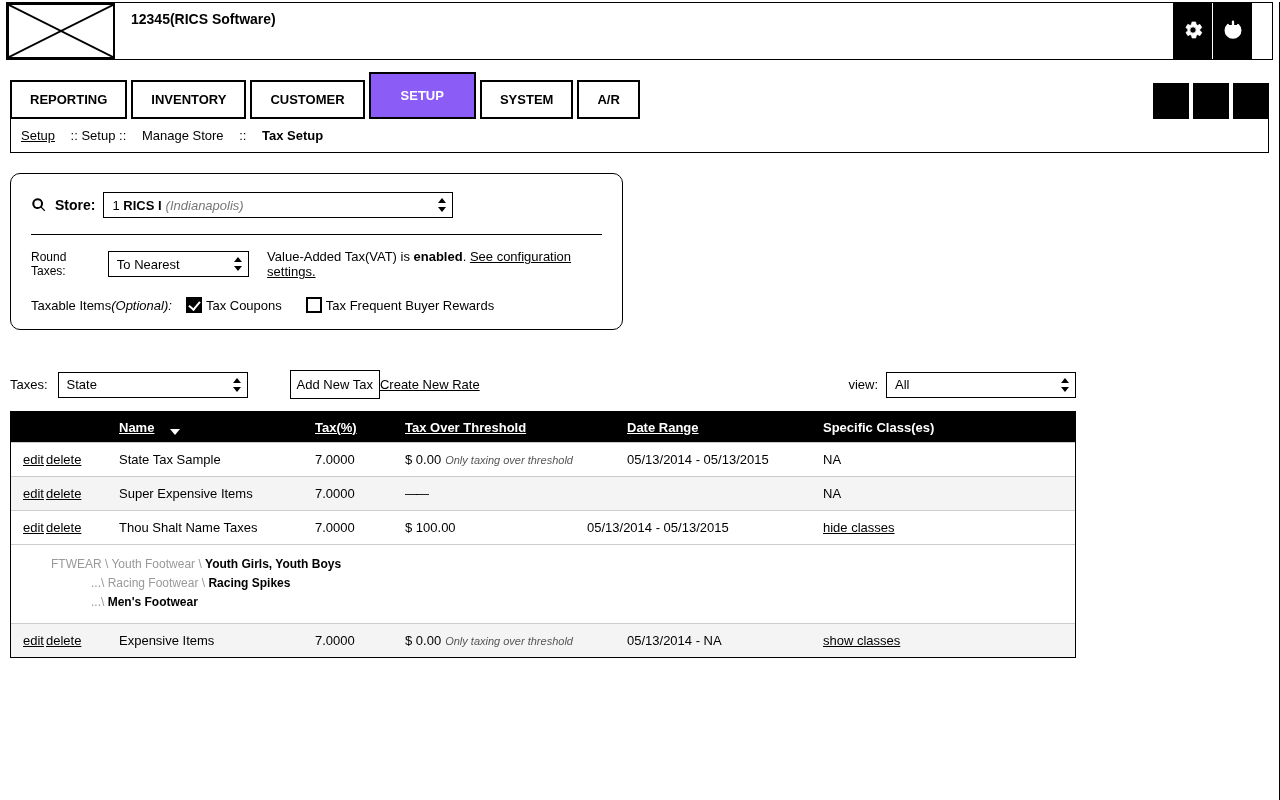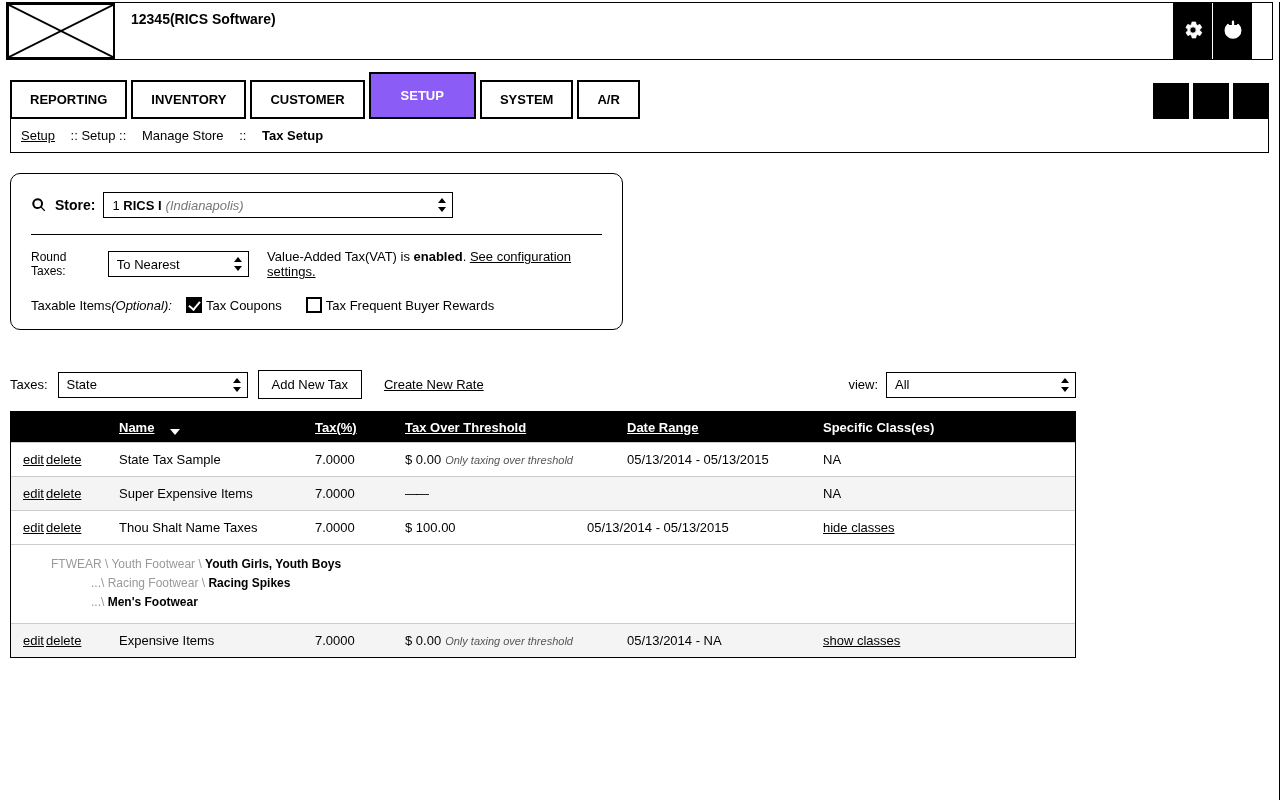--- a/index.html
+++ b/index.html
@@ -155,24 +155,24 @@
   }
   
   .taxes-bar {
     display:flex; align-items:center;
     margin: 40px 10px 12px 10px;
     width: 1066px;
     font-size: 13px;
   }
   .taxes-select { width: 190px; margin: 0 10px;}
   .btn {
-    border:1px solid #000; padding: 6px 13px; background:#fff;
-    cursor:pointer; font-size:13px;
-  }
-  .link { text-decoration: underline; cursor:pointer; margin-left: 22px; text-align: center;}
+    border:1px solid #000; padding: 6px 6px; background:#fff;
+    cursor:pointer; font-size:13px;margin-left:32px;
+  }
+  .link { text-decoration: underline; cursor:pointer;  text-align: center;}
   .view-select { width: 190px; margin-left: 8px;}
   
   .table {
     margin: 0 10px; width: 1066px; border:1px solid #000;
     border-collapse: collapse; font-size:13px;
   }
   .thead {
     background:#000; color:#fff; font-weight:bold;
     display:flex; align-items:center; height:30px;
   }

